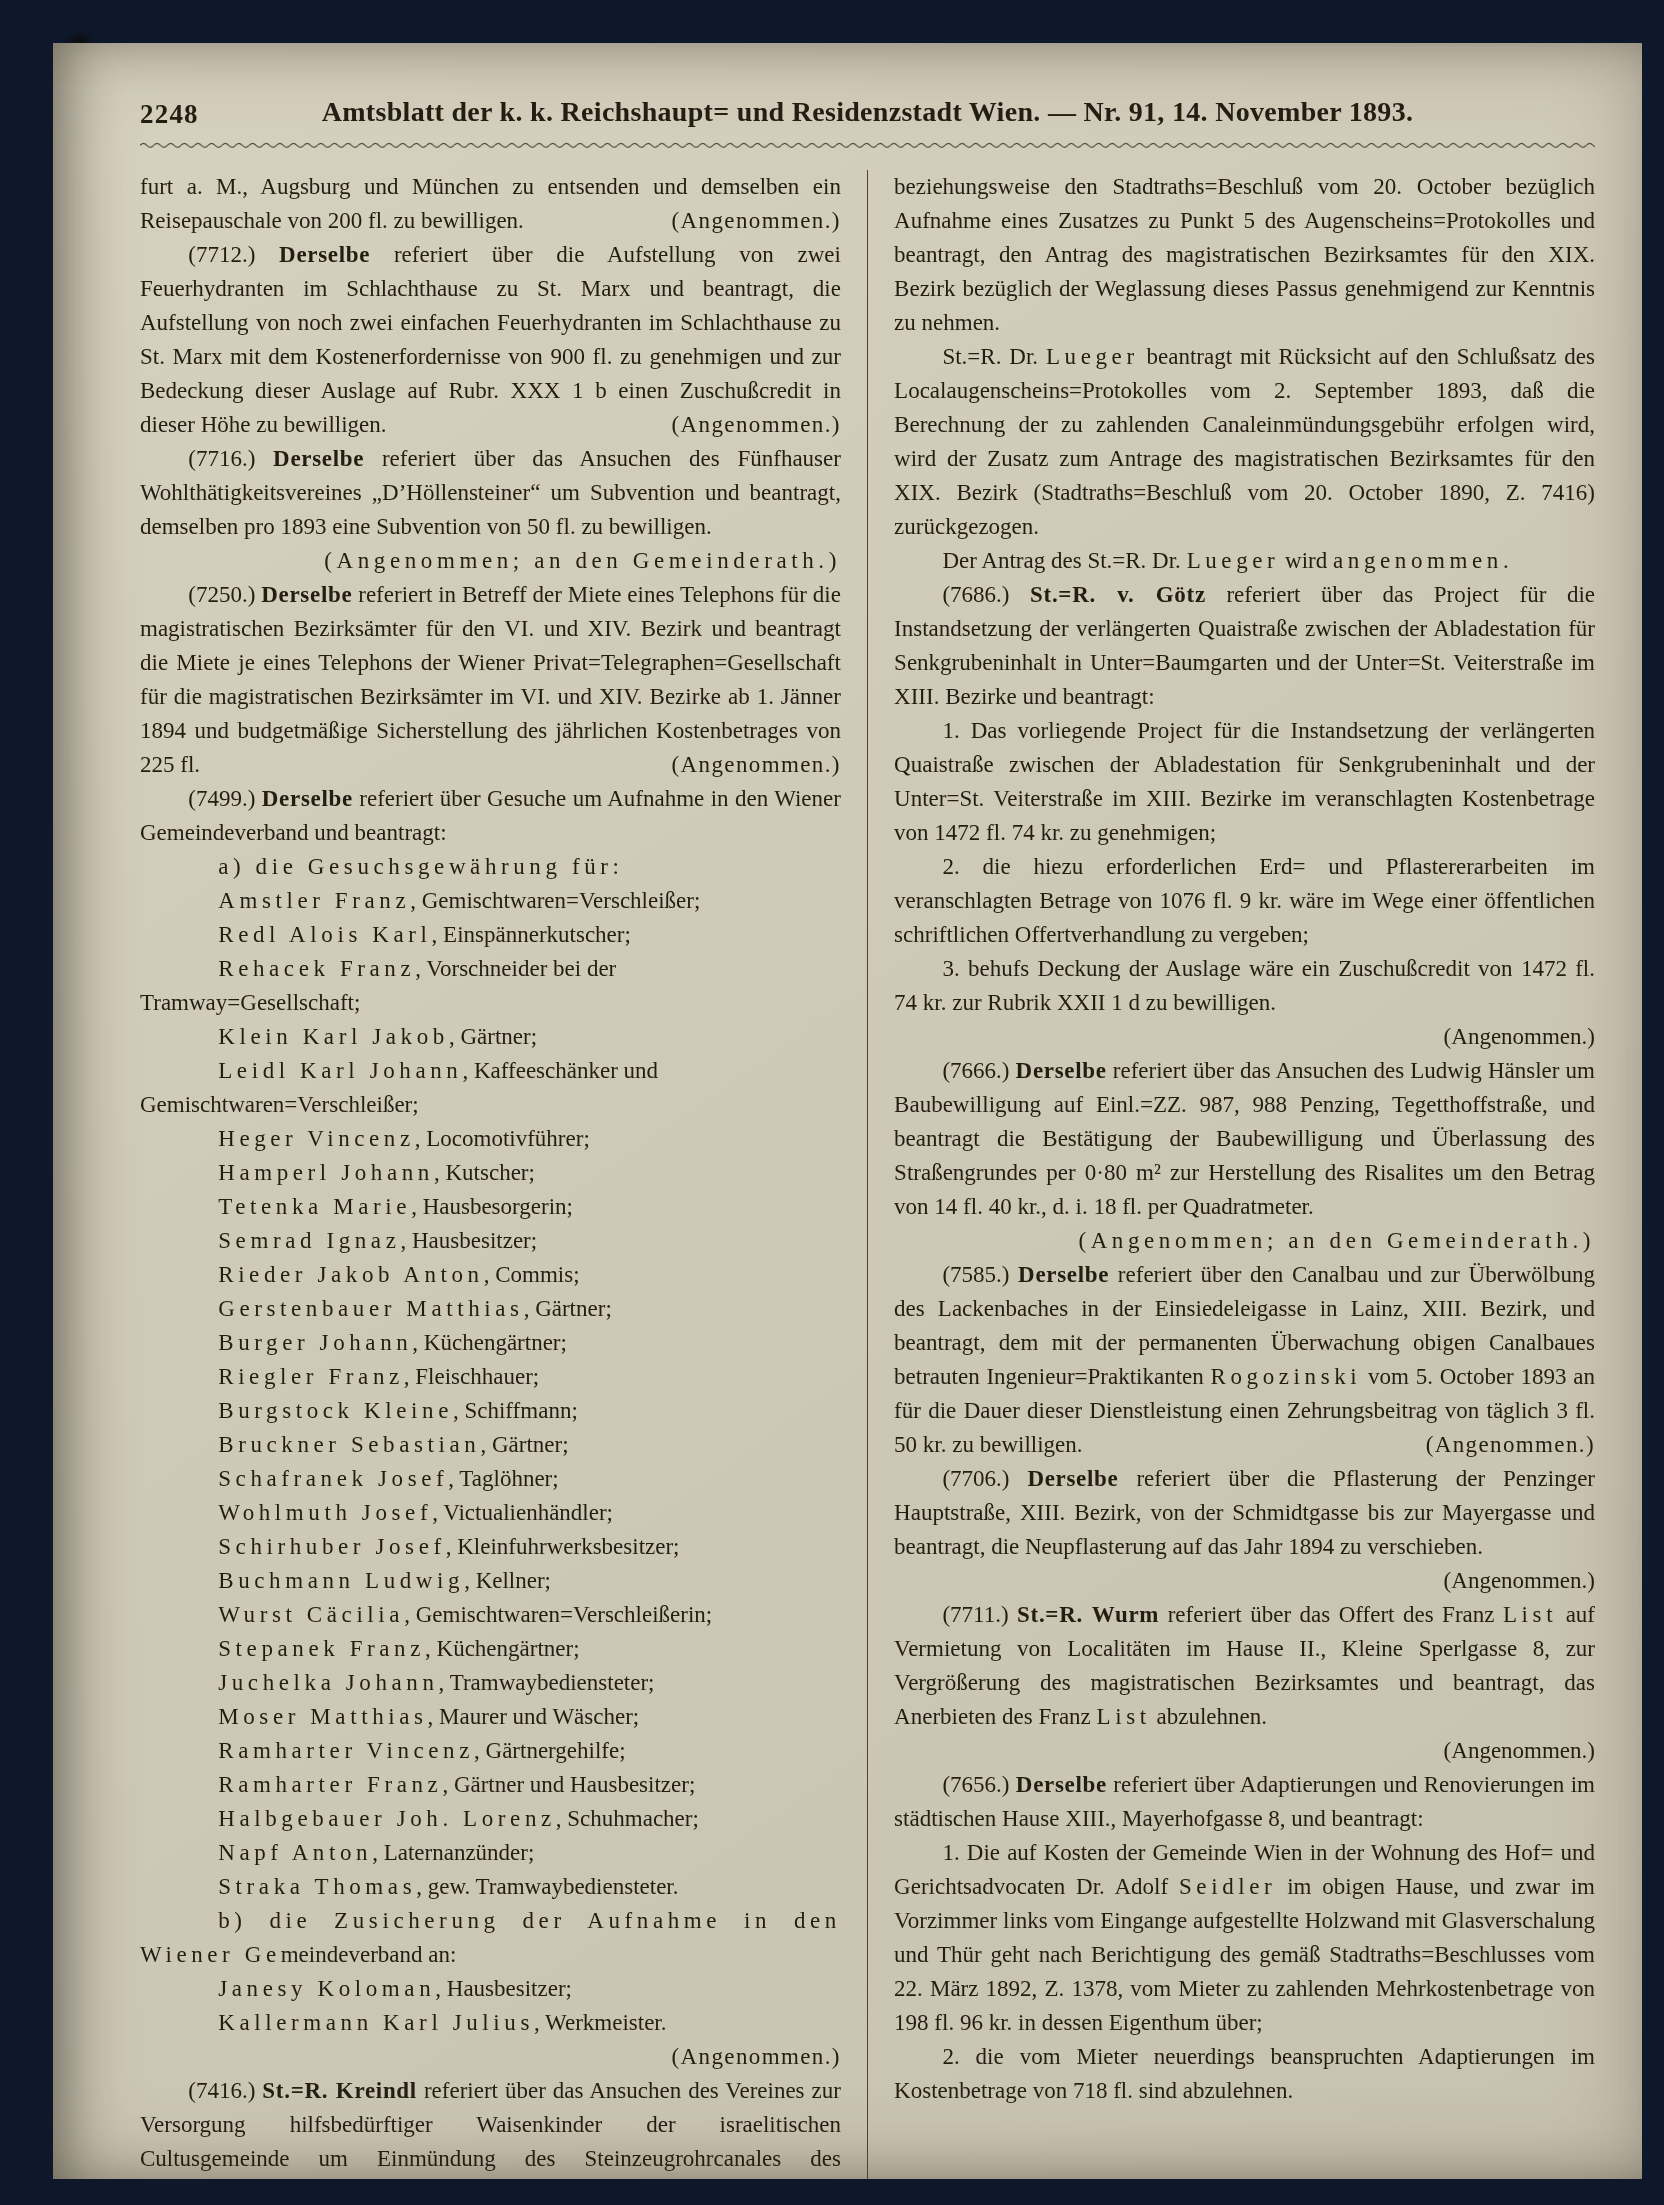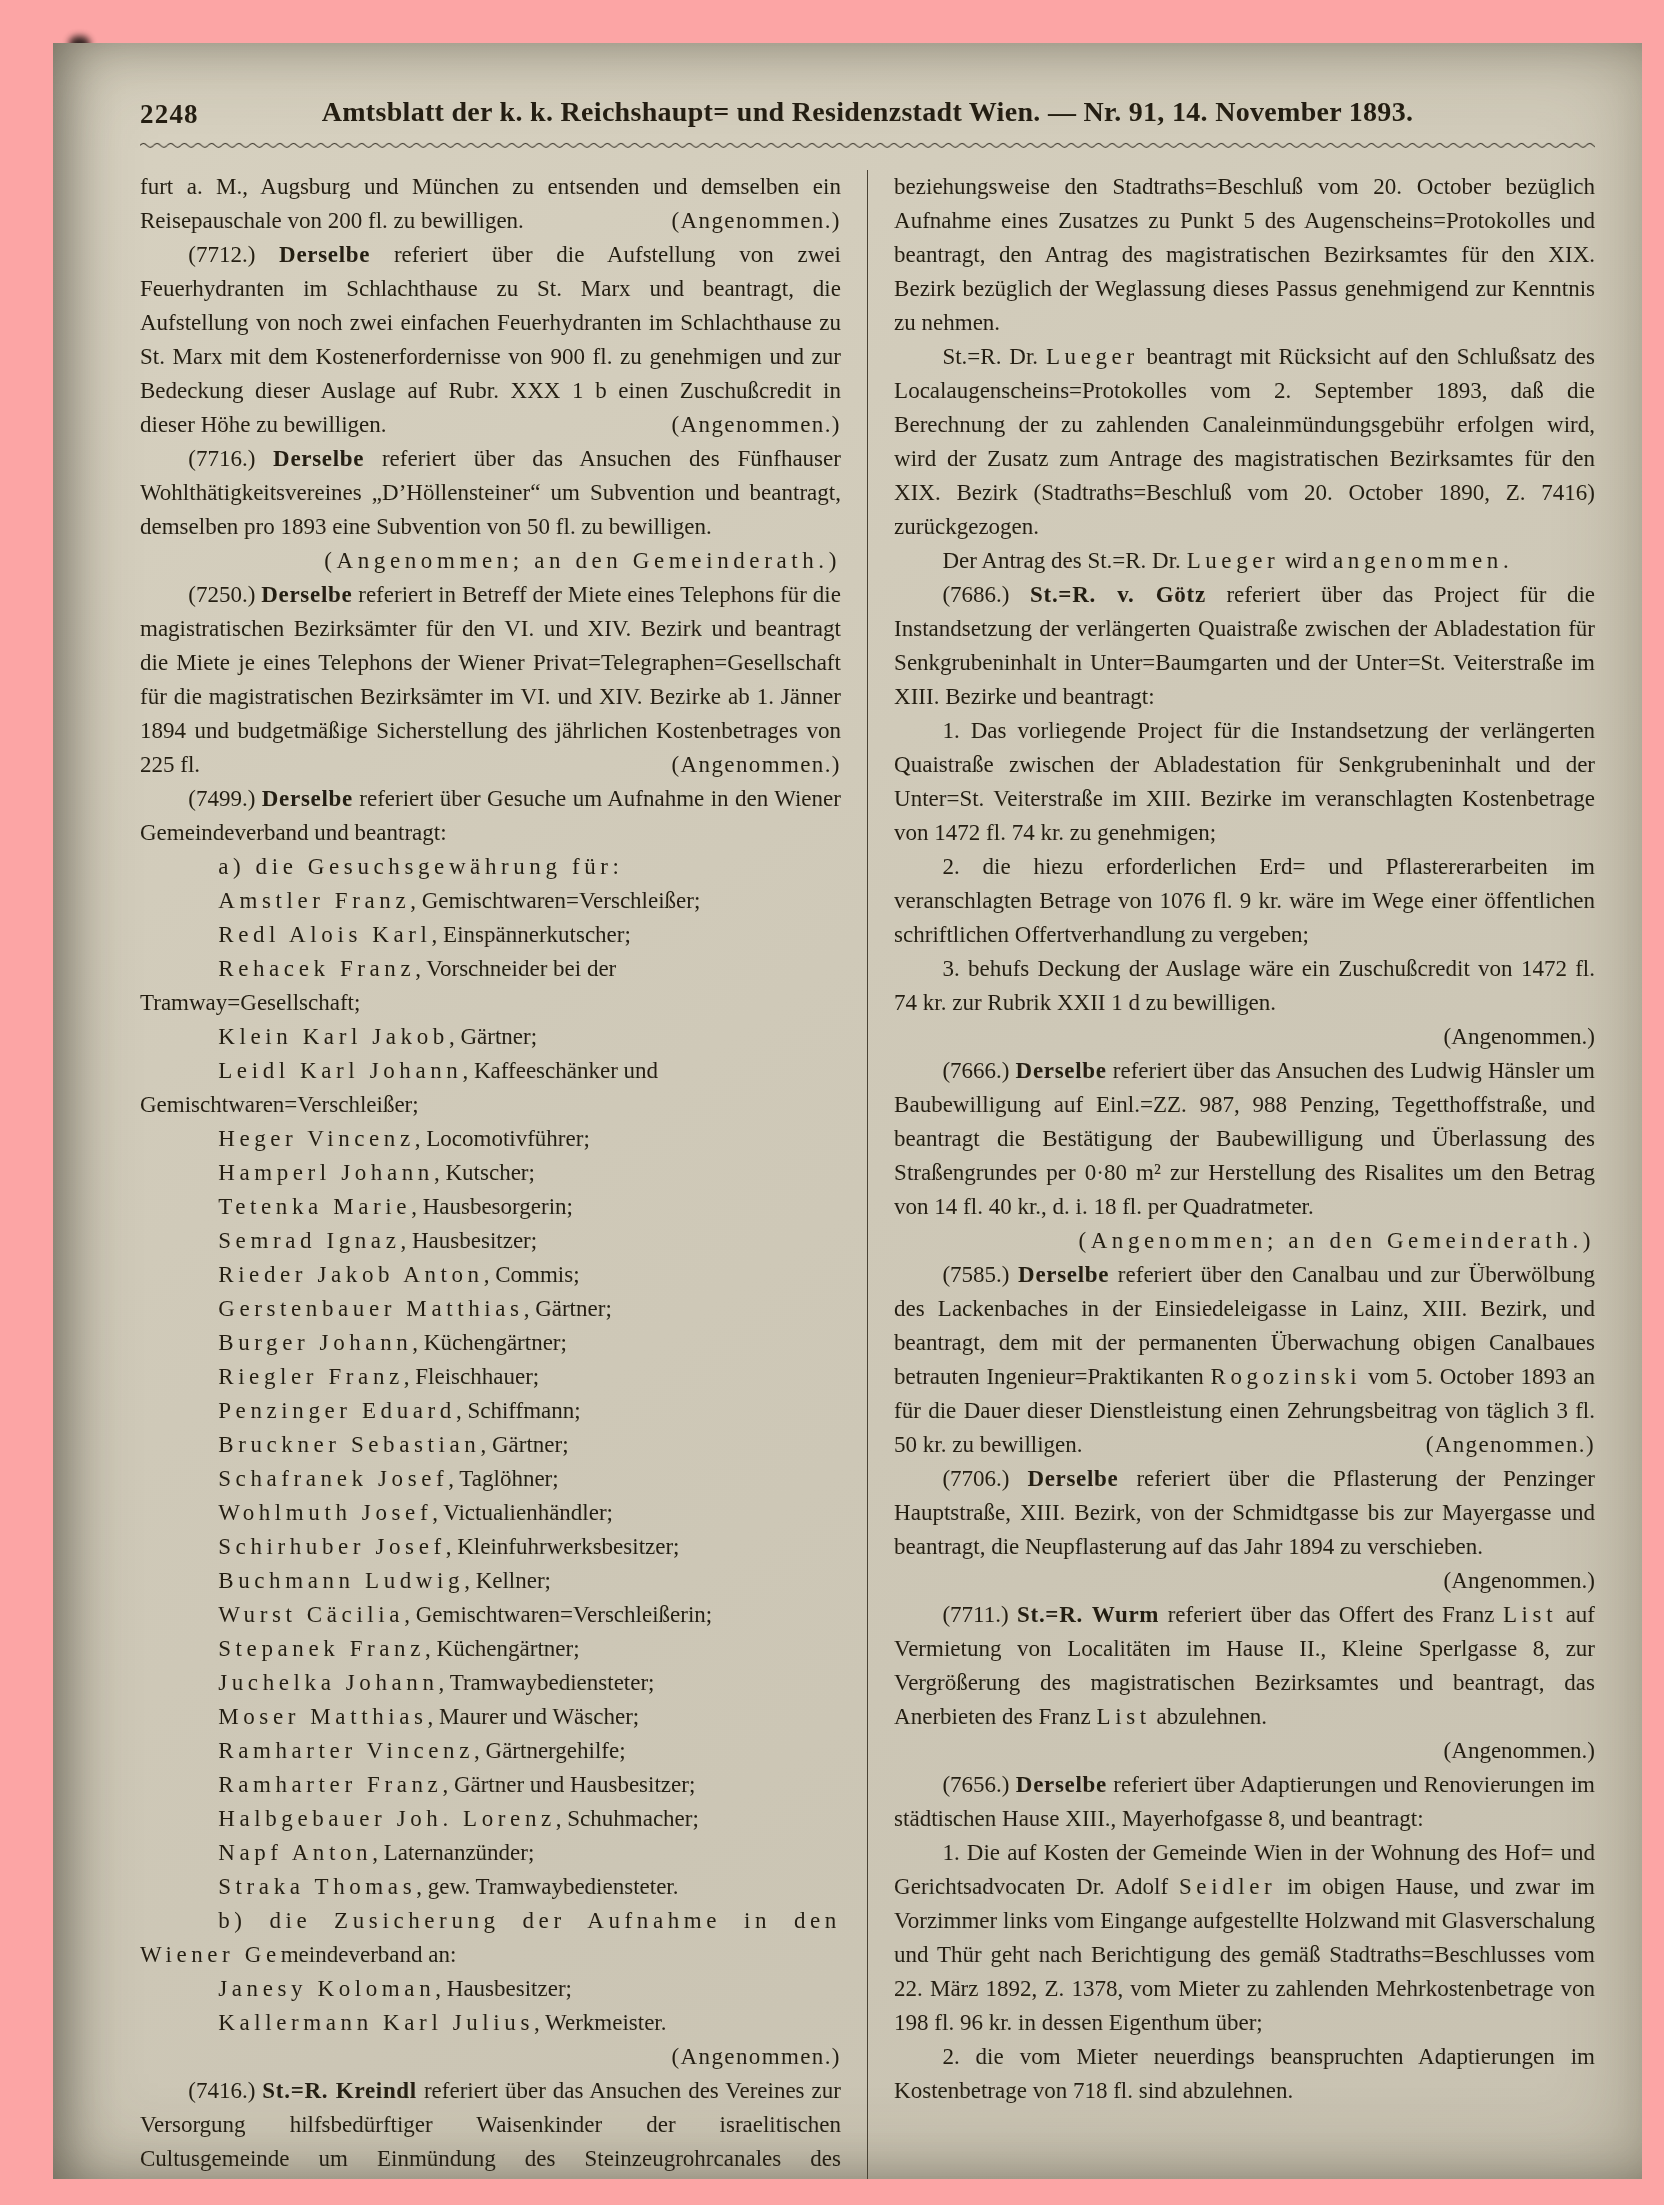--- a/index.html
+++ b/index.html
@@ -1,19 +1,19 @@
 <!DOCTYPE html>
 <html style="font-size:10px"><head>
 <meta charset="utf-8">
 <style>
   html,body { margin:0; padding:0; background:#000; }
   .frame {
     position:relative;
     width:1664px; height:2205px;
-    background:#fca5a5;
+    background:#0f172a;
     overflow:hidden;
     font-family:"Liberation Serif","DejaVu Serif",serif;
   }
   .paper {
     position:absolute;
     top:43px; right:22px; bottom:26px; left:53px;
     background:linear-gradient(145deg,#d7d1c0 0%,#cfc9b8 45%,#c8c2b1 100%);
     box-shadow:inset 0 0 87px rgba(70,58,34,.30), inset 22px 0 56px -16px rgba(0,0,0,.45);
     overflow:hidden;
     padding:53px 47px 25px 87px;
@@ -92,21 +92,21 @@
           <p class="list"><span class="seg-spaced">Klein Karl Jakob</span><span class="seg-plain">, Gärtner;</span></p>
           <p class="list"><span class="seg-spaced">Leidl Karl Johann</span><span class="seg-plain">, Kaffeeschänker und Gemischtwaren=Verschleißer;</span></p>
           <p class="list"><span class="seg-spaced">Heger Vincenz</span><span class="seg-plain">, Locomotivführer;</span></p>
           <p class="list"><span class="seg-spaced">Hamperl Johann</span><span class="seg-plain">, Kutscher;</span></p>
           <p class="list"><span class="seg-spaced">Tetenka Marie</span><span class="seg-plain">, Hausbesorgerin;</span></p>
           <p class="list"><span class="seg-spaced">Semrad Ignaz</span><span class="seg-plain">, Hausbesitzer;</span></p>
           <p class="list"><span class="seg-spaced">Rieder Jakob Anton</span><span class="seg-plain">, Commis;</span></p>
           <p class="list"><span class="seg-spaced">Gerstenbauer Matthias</span><span class="seg-plain">, Gärtner;</span></p>
           <p class="list"><span class="seg-spaced">Burger Johann</span><span class="seg-plain">, Küchengärtner;</span></p>
           <p class="list"><span class="seg-spaced">Riegler Franz</span><span class="seg-plain">, Fleischhauer;</span></p>
-          <p class="list"><span class="seg-spaced">Penzinger Eduard</span><span class="seg-plain">, Schiffmann;</span></p>
+          <p class="list"><span class="seg-spaced">Burgstock Kleine</span><span class="seg-plain">, Schiffmann;</span></p>
           <p class="list"><span class="seg-spaced">Bruckner Sebastian</span><span class="seg-plain">, Gärtner;</span></p>
           <p class="list"><span class="seg-spaced">Schafranek Josef</span><span class="seg-plain">, Taglöhner;</span></p>
           <p class="list"><span class="seg-spaced">Wohlmuth Josef</span><span class="seg-plain">, Victualienhändler;</span></p>
           <p class="list"><span class="seg-spaced">Schirhuber Josef</span><span class="seg-plain">, Kleinfuhrwerksbesitzer;</span></p>
           <p class="list"><span class="seg-spaced">Buchmann Ludwig</span><span class="seg-plain">, Kellner;</span></p>
           <p class="list"><span class="seg-spaced">Wurst Cäcilia</span><span class="seg-plain">, Gemischtwaren=Verschleißerin;</span></p>
           <p class="list"><span class="seg-spaced">Stepanek Franz</span><span class="seg-plain">, Küchengärtner;</span></p>
           <p class="list"><span class="seg-spaced">Juchelka Johann</span><span class="seg-plain">, Tramwaybediensteter;</span></p>
           <p class="list"><span class="seg-spaced">Moser Matthias</span><span class="seg-plain">, Maurer und Wäscher;</span></p>
           <p class="list"><span class="seg-spaced">Ramharter Vincenz</span><span class="seg-plain">, Gärtnergehilfe;</span></p>

